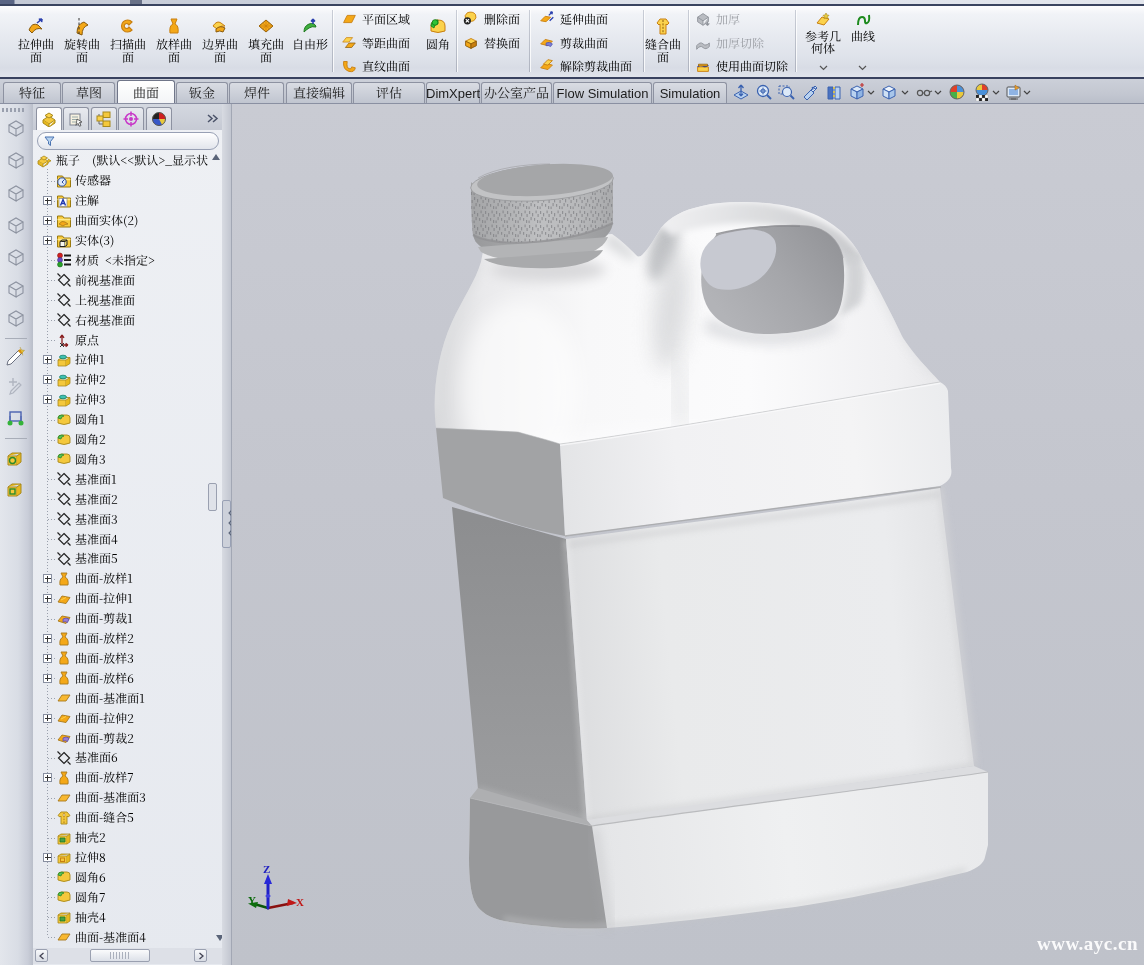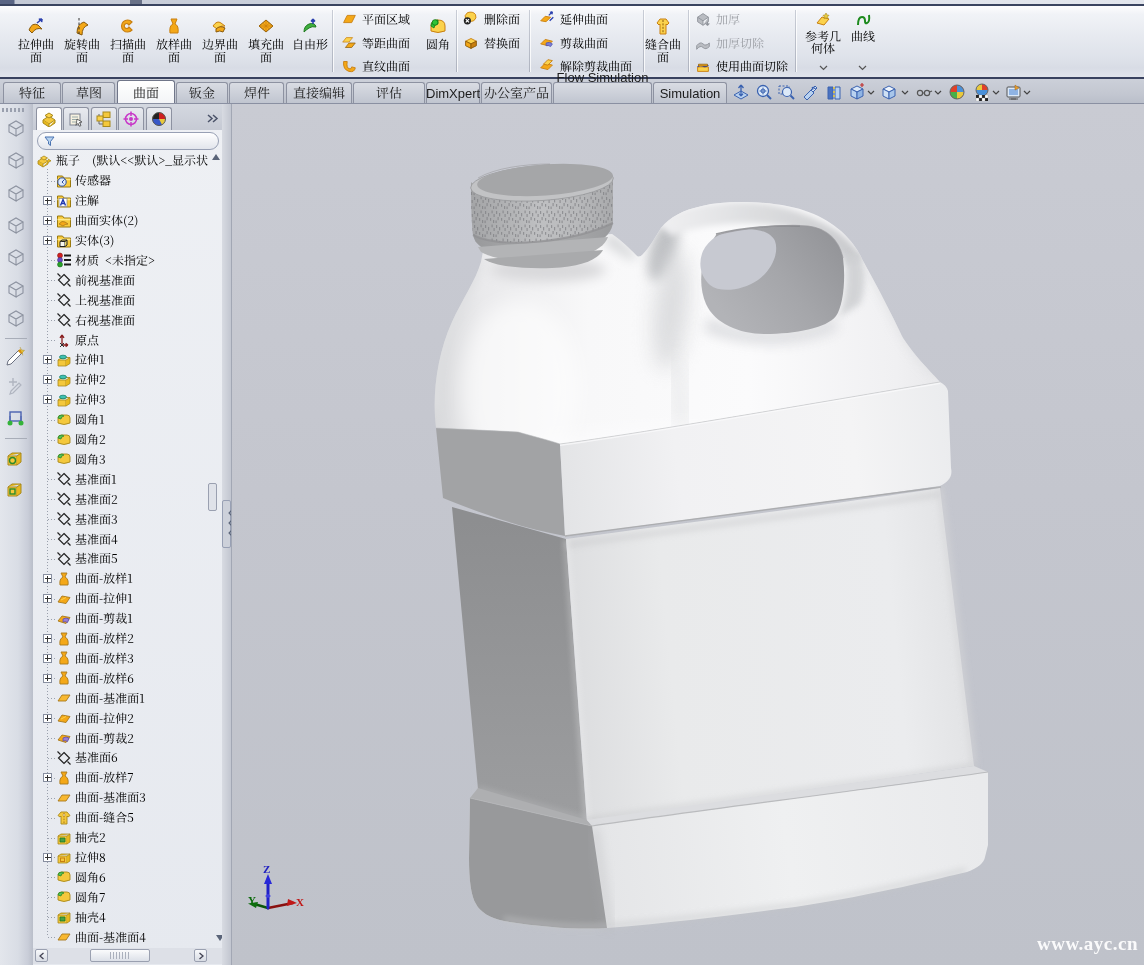--- a/index.html
+++ b/index.html
@@ -375,21 +375,21 @@
 <svg style="position:absolute;left:484px;top:85.5px;overflow:visible;z-index:5" width="65" height="16">
     <g fill="#1c1c1c" transform="translate(0,11.7) scale(0.013)">
       <use href="#g529E" x="0"></use>
       <use href="#g516C" x="1000"></use>
       <use href="#g5BA4" x="2000"></use>
       <use href="#g4EA7" x="3000"></use>
       <use href="#g54C1" x="4000"></use>
     </g>
   </svg>
 <div style="position:absolute;left:553px;top:82px;width:99px;height:22px;background:linear-gradient(180deg,#d9dce3,#bfc4cf);border:1px solid #8d92a1;border-bottom:none;border-radius:3px 3px 0 0"></div>
-<div style="position:absolute;left:553px;top:70px;width:99px;text-align:center;font-size:13px;color:#1c1c1c;z-index:5;font-family:'Liberation Sans',sans-serif">Flow Simulation</div>
+<div style="position:absolute;left:553px;top:86px;width:99px;text-align:center;font-size:13px;color:#1c1c1c;z-index:5;font-family:'Liberation Sans',sans-serif">Flow Simulation</div>
 <div style="position:absolute;left:653px;top:82px;width:74px;height:22px;background:linear-gradient(180deg,#d9dce3,#bfc4cf);border:1px solid #8d92a1;border-bottom:none;border-radius:3px 3px 0 0"></div>
 <div style="position:absolute;left:653px;top:86px;width:74px;text-align:center;font-size:13px;color:#1c1c1c;z-index:5;font-family:'Liberation Sans',sans-serif">Simulation</div>
 <div style="position:absolute;left:0;top:103px;width:1144px;height:1px;background:#8a90a2"></div>
 <svg style="position:absolute;left:732px;top:83px;" width="18" height="18" viewBox="0 0 18 18">
     <path d="M2,12 L9,8 L16,12 L9,16 Z" fill="#b9d2f0" stroke="#3a62b0" stroke-width="1"></path>
     <path d="M9,13 V2 M9,2 l-2.5,3 M9,2 l2.5,3 M9,13 l-2,-2.4 M9,13 l2,-2.4" stroke="#3a62b0" stroke-width="1.3" fill="none"></path>
   </svg>
 <svg style="position:absolute;left:755px;top:83px;" width="18" height="18" viewBox="0 0 18 18">
     <circle cx="8" cy="8" r="5.5" fill="#dce9f8" stroke="#3a62b0" stroke-width="1.3"></circle>
     <circle cx="8" cy="8" r="2" fill="none" stroke="#3a62b0"></circle>

